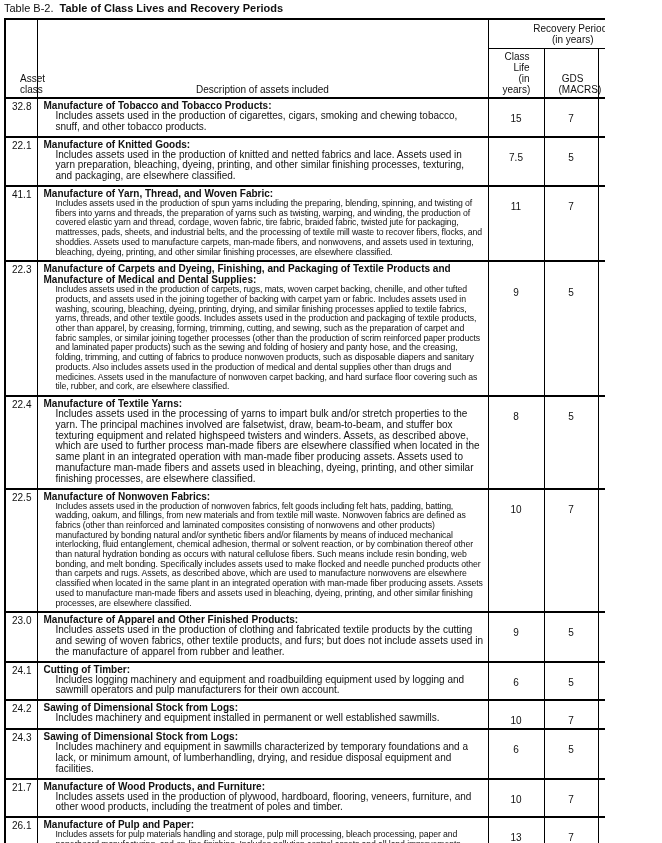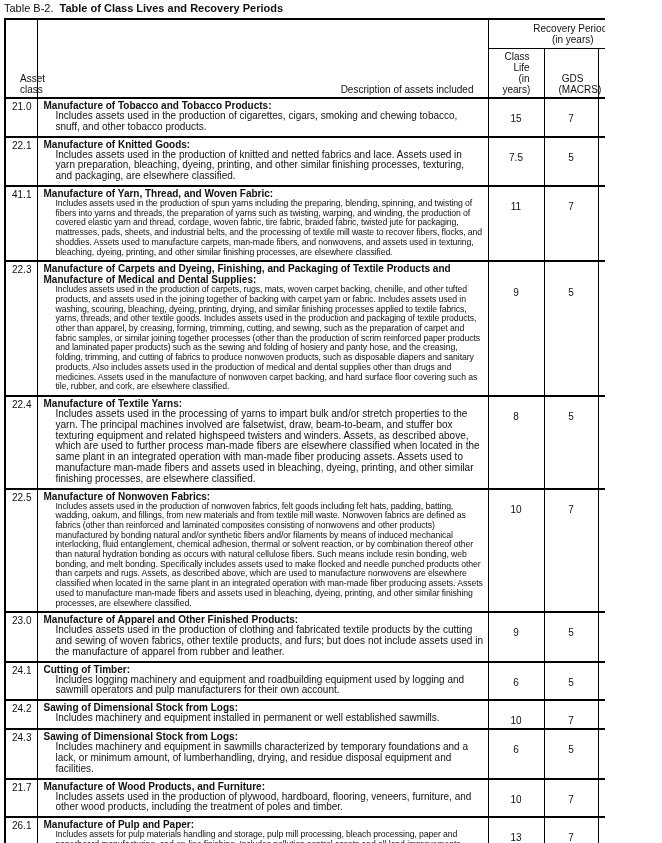--- a/index.html
+++ b/index.html
@@ -37,21 +37,21 @@
 
   table.b2 th {
     font-weight: normal;
     font-size: 10px;
     line-height: 11px;
     border: 1px solid #000;
     padding: 2px 14px;
     background: #fff;
   }
   th.th-asset { text-align: left;  vertical-align: bottom; padding-left: 5px; }
-  th.th-desc  { text-align: right;  vertical-align: bottom; padding-left: 6px; }
+  th.th-desc  { text-align: center;  vertical-align: bottom; padding-left: 6px; }
   th.th-rp    { text-align: center; vertical-align: middle; height: 24px; }
   th.th-sub   { text-align: right; vertical-align: bottom; height: 24px; padding-bottom: 2px; }
   .hdr-line { display: block; }
 
   table.b2 td {
     border-left: 1px solid #000;
     border-right: 1px solid #000;
     border-top: 2px solid #000;
     border-bottom: 2px solid #000;
     vertical-align: top;
@@ -120,21 +120,21 @@
         </th>
         <th class="th-sub">
           <span class="hdr-line">GDS</span>
           <span class="hdr-line">(MACRS)</span>
         </th>
         <th class="th-sub">ADS</th>
       </tr>
     </thead>
     <tbody>
     <tr>
-      <td class="cell-asset">21.0</td>
+      <td class="cell-asset">32.8</td>
       <td class="cell-desc">
         <div class="row-title">Manufacture of Tobacco and Tobacco Products:</div>
         <div class="row-body">Includes assets used in the production of cigarettes, cigars, smoking and chewing tobacco, snuff, and other tobacco products.</div>
       </td>
       <td class="cell-val" style="padding-top: 14px;">15</td>
       <td class="cell-val" style="padding-top: 14px;">7</td>
       <td class="cell-val" style="padding-top: 14px;">15</td>
     </tr>
 
     <tr>

